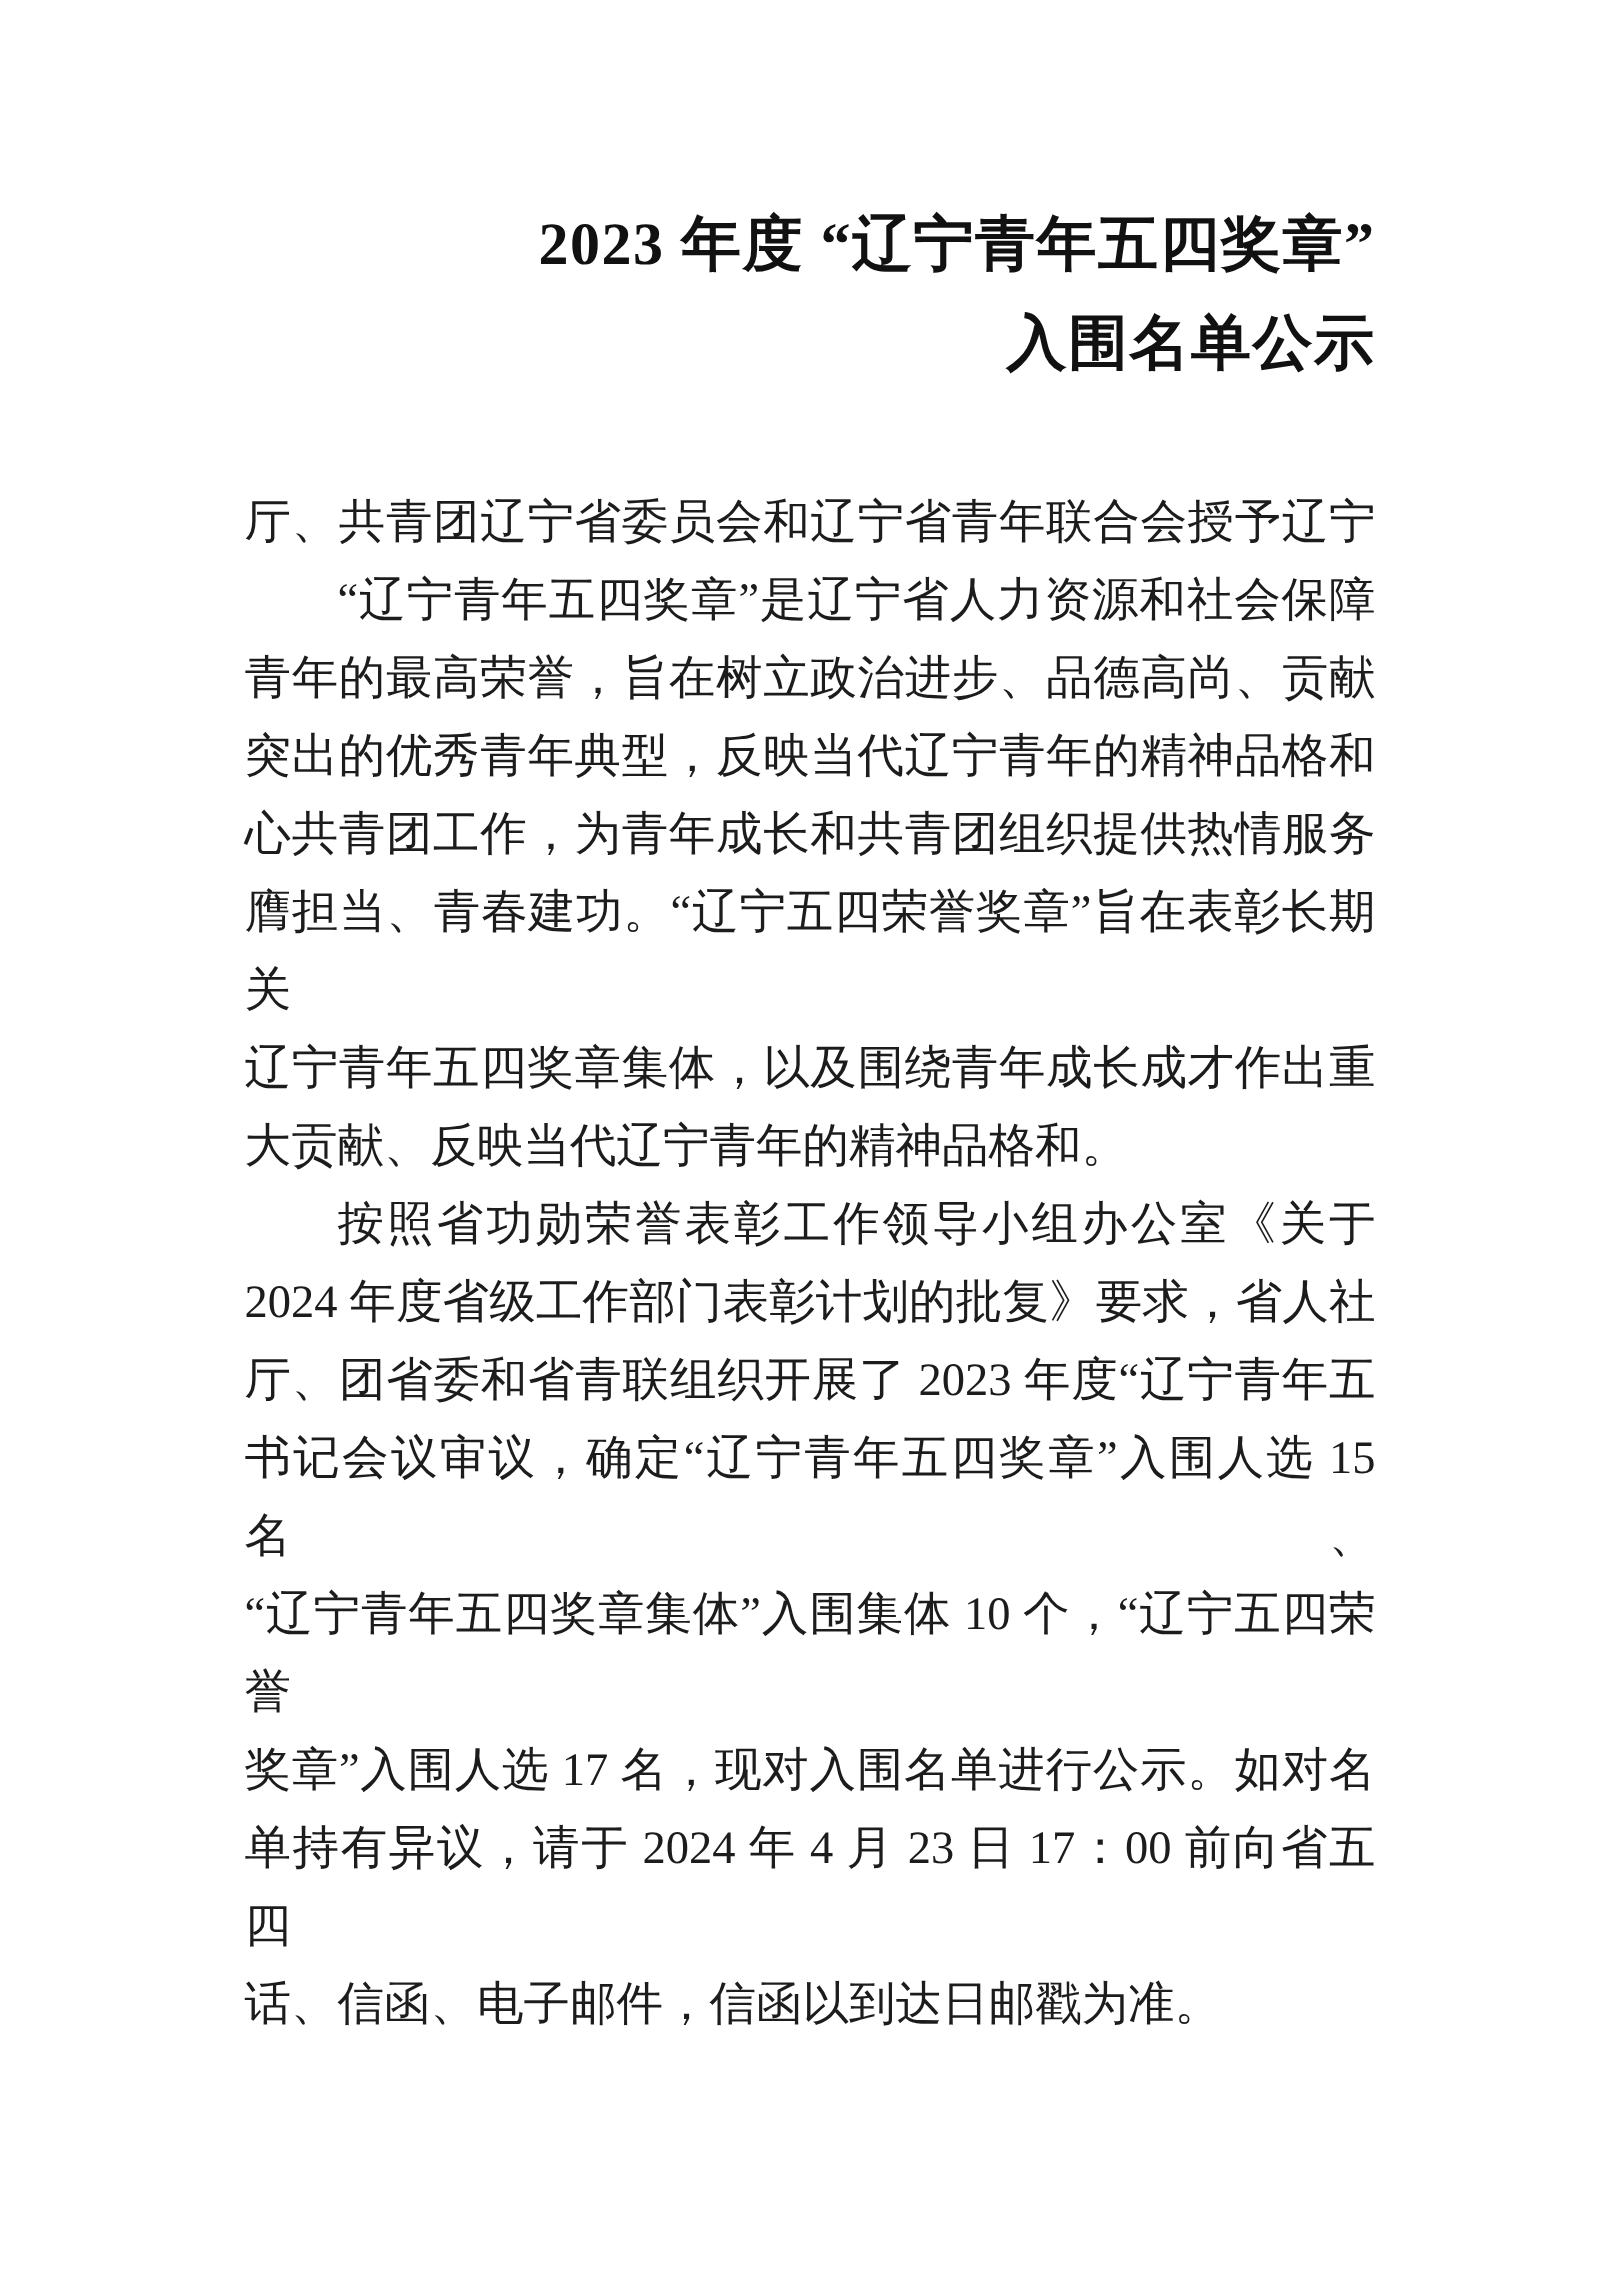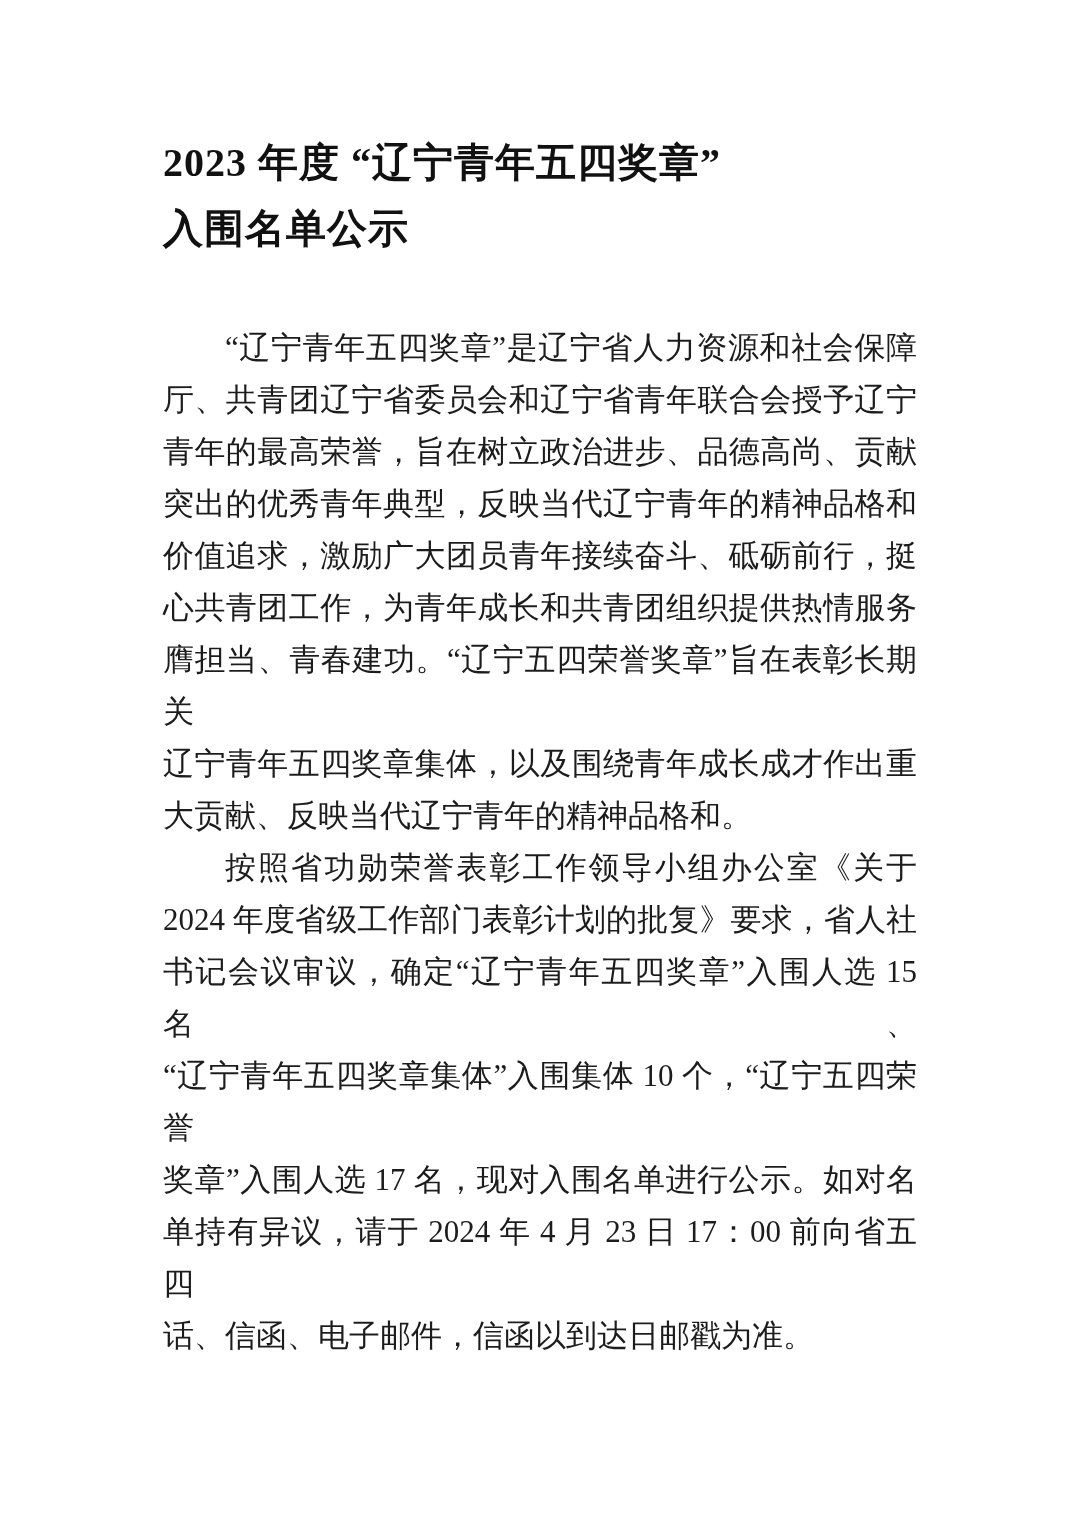--- a/index.html
+++ b/index.html
@@ -14,21 +14,21 @@
     margin: 0 auto;
     background: #ffffff;
     box-sizing: border-box;
     padding: 130px 163px 0 163px;
     overflow: hidden;
     font-family: "Liberation Serif", "DejaVu Serif", serif;
     color: #1c1c1c;
   }
   .title {
     margin: 0;
-    text-align: left;
+    text-align: right;
     font-size: 40px;
     font-weight: 700;
     line-height: 66px;
     letter-spacing: 1px;
     color: #111111;
   }
   .title-line {
     display: block;
     white-space: nowrap;
   }
@@ -61,34 +61,34 @@
 <div class="page">
 
   <h1 class="title">
     <span class="title-line">2023 年度 “辽宁青年五四奖章”</span>
     <span class="title-line">入围名单公示</span>
   </h1>
 
   <div class="body-text">
 
     <div class="para">
+      <div class="line">厅、共青团辽宁省委员会和辽宁省青年联合会授予辽宁</div>
       <div class="line first">“辽宁青年五四奖章”是辽宁省人力资源和社会保障</div>
-      <div class="line">厅、共青团辽宁省委员会和辽宁省青年联合会授予辽宁</div>
       <div class="line">青年的最高荣誉，旨在树立政治进步、品德高尚、贡献</div>
       <div class="line">突出的优秀青年典型，反映当代辽宁青年的精神品格和</div>
-      <div class="line">价值追求，激励广大团员青年接续奋斗、砥砺前行，挺</div>
       <div class="line">心共青团工作，为青年成长和共青团组织提供热情服务</div>
       <div class="line">膺担当、青春建功。“辽宁五四荣誉奖章”旨在表彰长期关</div>
       <div class="line">辽宁青年五四奖章集体，以及围绕青年成长成才作出重</div>
       <div class="line last">大贡献、反映当代辽宁青年的精神品格和。</div>
     </div>
 
     <div class="para">
       <div class="line first">按照省功勋荣誉表彰工作领导小组办公室《关于</div>
       <div class="line">2024 年度省级工作部门表彰计划的批复》要求，省人社</div>
+      <div class="line">厅、团省委和省青联组织开展了 2023 年度“辽宁青年五</div>
       <div class="line">书记会议审议，确定“辽宁青年五四奖章”入围人选 15 名、</div>
       <div class="line">“辽宁青年五四奖章集体”入围集体 10 个，“辽宁五四荣誉</div>
       <div class="line">奖章”入围人选 17 名，现对入围名单进行公示。如对名</div>
       <div class="line">单持有异议，请于 2024 年 4 月 23 日 17：00 前向省五四</div>
       <div class="line last">话、信函、电子邮件，信函以到达日邮戳为准。</div>
     </div>
 
   </div>
 </div>
 

